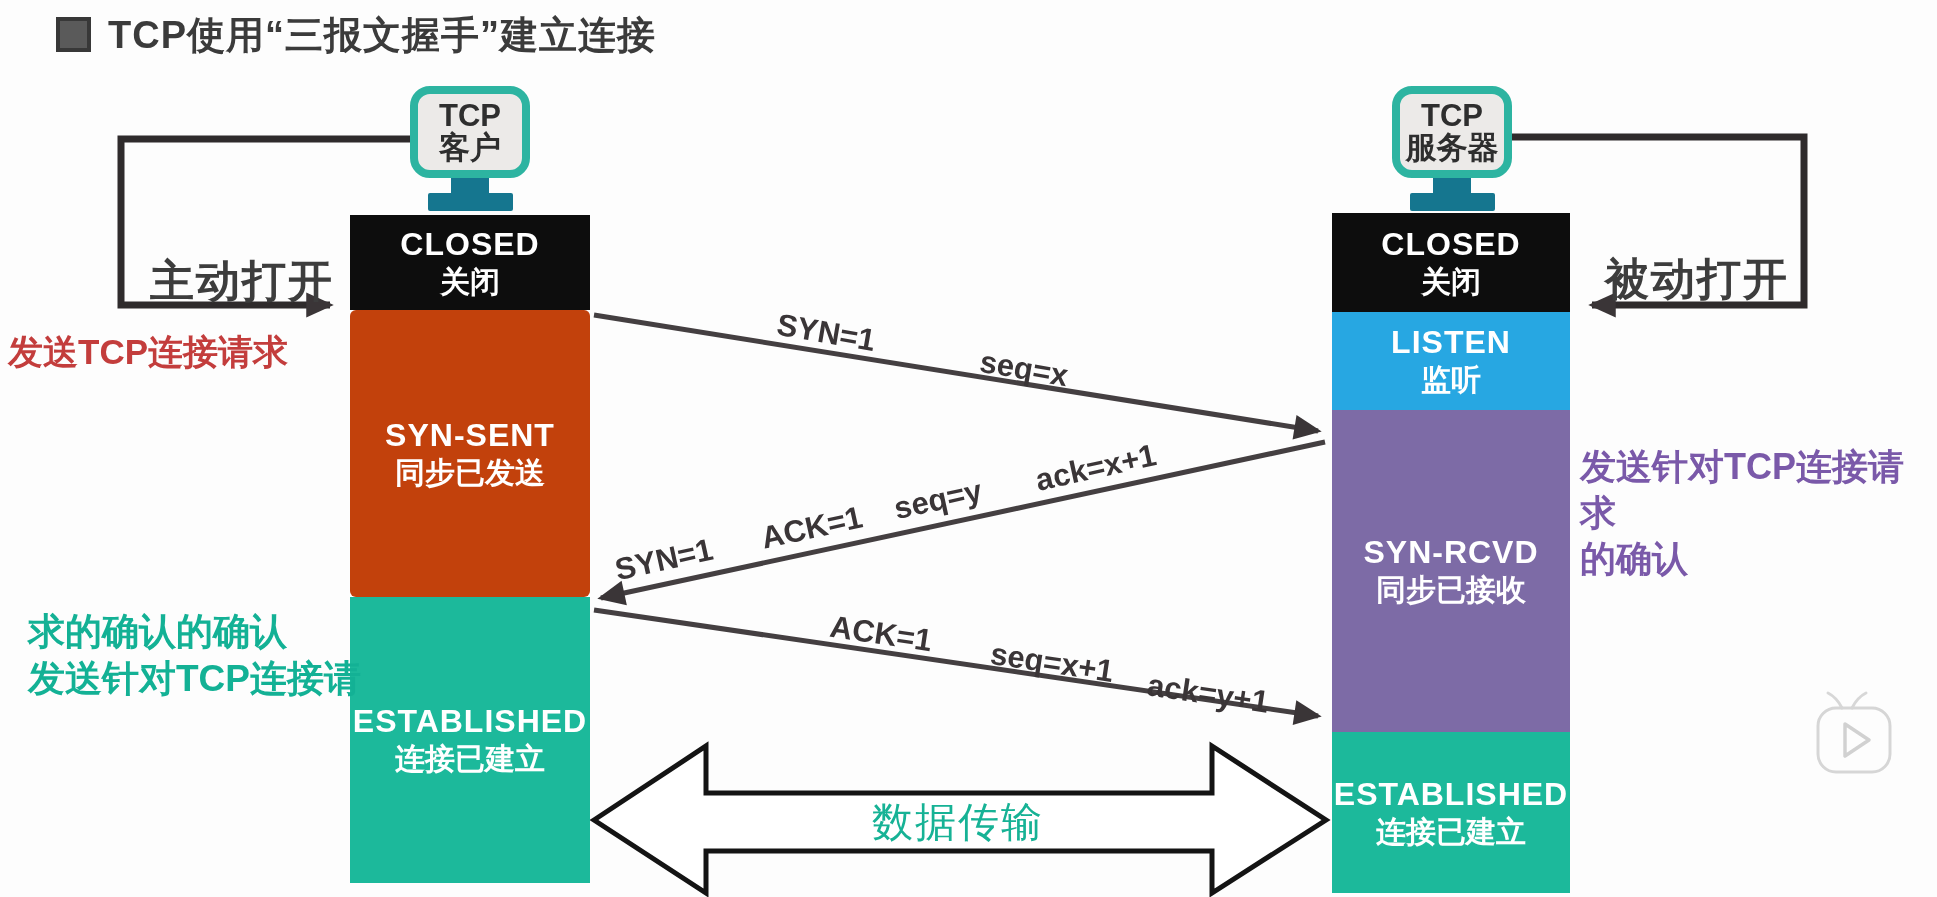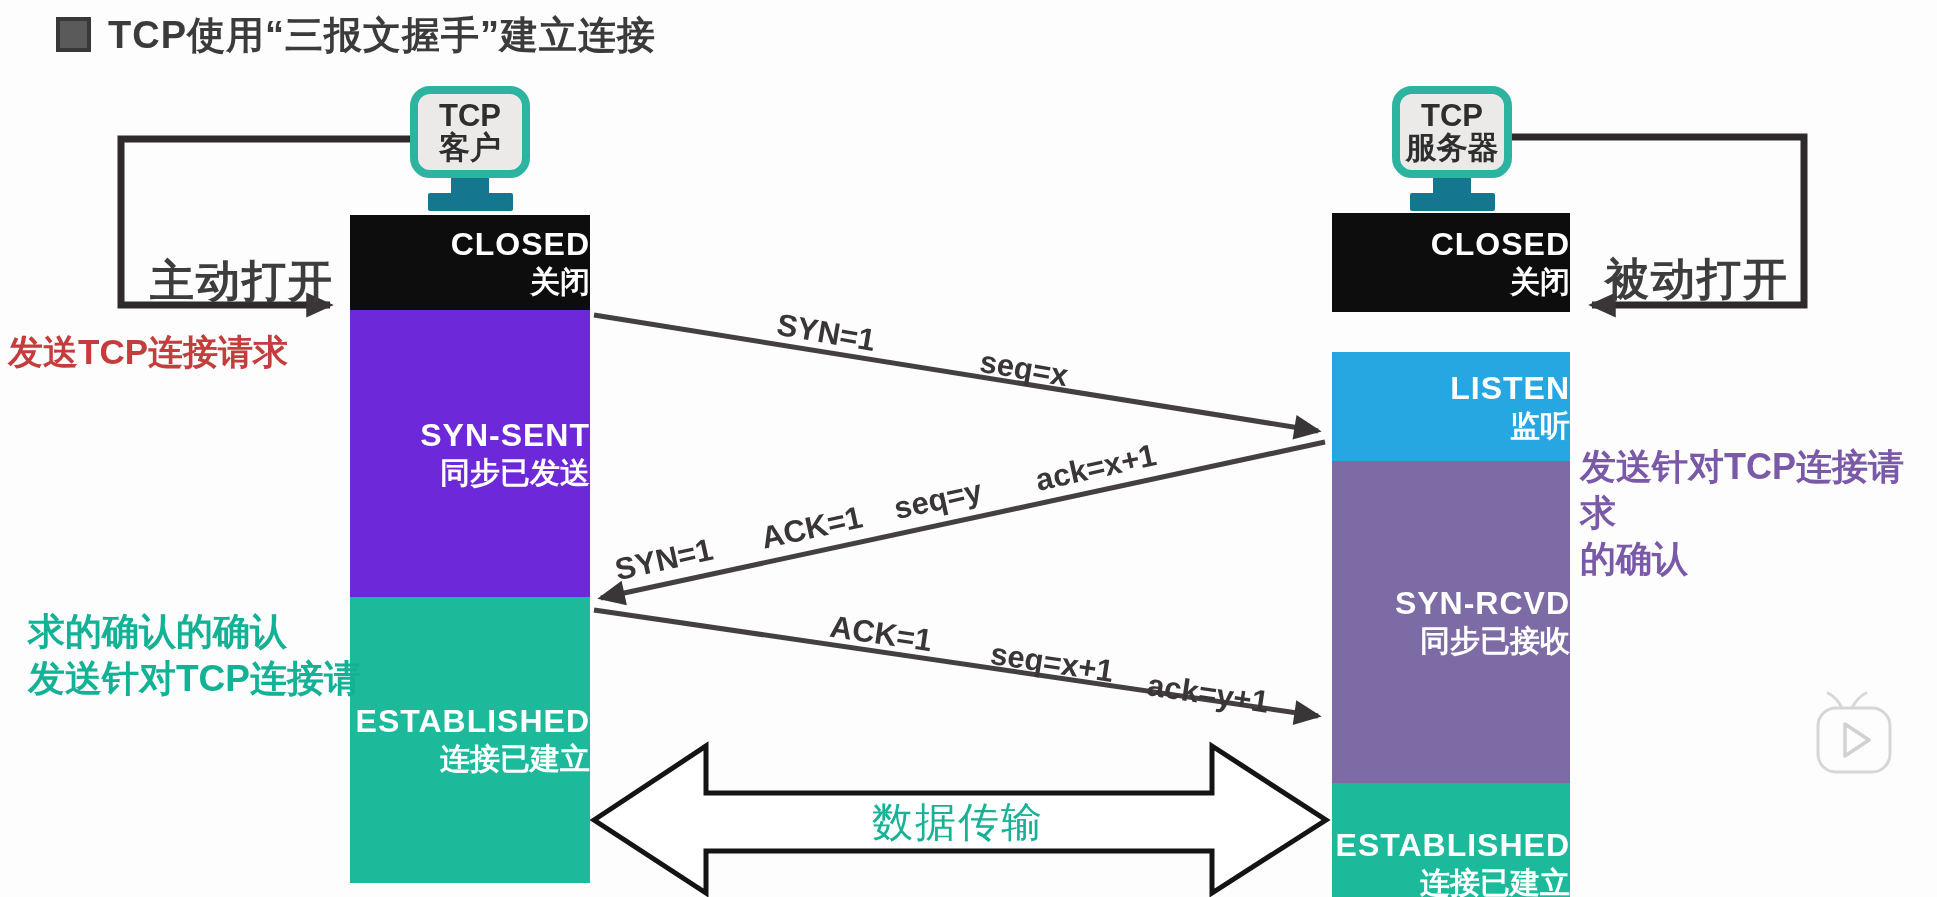--- a/index.html
+++ b/index.html
@@ -22,31 +22,31 @@
   .neck{position:absolute;background:#15768f;}
   .neck.client{left:451px;top:178px;width:38px;height:16px;}
   .neck.server{left:1433px;top:178px;width:38px;height:16px;}
   .mbase{position:absolute;background:#15768f;border-radius:2px;}
   .mbase.client{left:428px;top:193px;width:85px;height:18px;}
   .mbase.server{left:1410px;top:193px;width:85px;height:18px;}
   
   .col{position:absolute;display:flex;flex-direction:column;}
   .col.left{left:350px;top:215px;width:240px;}
   .col.right{left:1332px;top:213px;width:238px;}
-  .seg{display:flex;flex-direction:column;align-items:flex-end;justify-content:center;
+  .seg{display:flex;flex-direction:column;align-items:center;justify-content:center;
     color:#ffffff;font-weight:bold;text-align:center;line-height:1.18;}
   .seg .en{font-size:32px;letter-spacing:1px;}
   .seg .zh{font-size:30px;}
   .seg.black{background:#0d0d0d;}
-  .seg.red{background:#6d28d9;}
+  .seg.red{background:#c2410c;border-radius:6px;}
   .seg.blue{background:#27a7e2;}
   .seg.purple{background:#7d6ba6;}
   .seg.teal{background:#1cb99b;}
   .h95{height:95px;} .h287{height:287px;} .h286{height:286px;}
-  .h99{height:99px;} .h125{height:109px;margin-top:40px;} .h285{height:322px;} .h161{height:161px;}
+  .h99{height:99px;} .h125{height:98px;} .h285{height:322px;} .h161{height:161px;}
   
   .open-label{position:absolute;font-size:44px;font-weight:bold;color:#3d3d3d;letter-spacing:2px;}
   .open-label.client{left:150px;top:252px;}
   .open-label.server{left:1605px;top:250px;}
   
   .note{position:absolute;font-weight:bold;line-height:1.28;}
   .note.red{left:8px;top:330px;font-size:35px;color:#c33d3c;}
   .note.tealtxt{left:28px;top:608px;font-size:37px;color:#13b195;}
   .note.purpletxt{left:1580px;top:444px;font-size:36px;color:#7a59a9;}
   

